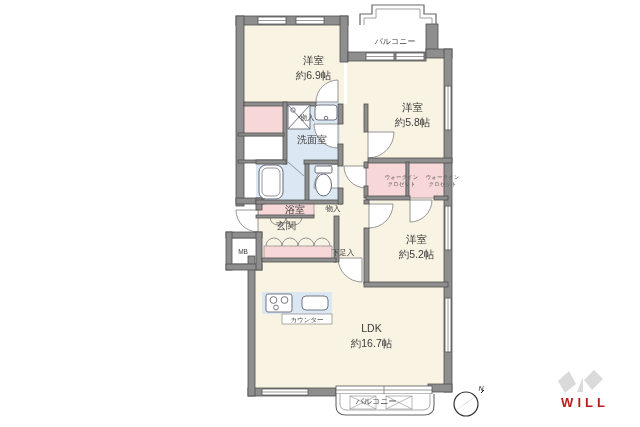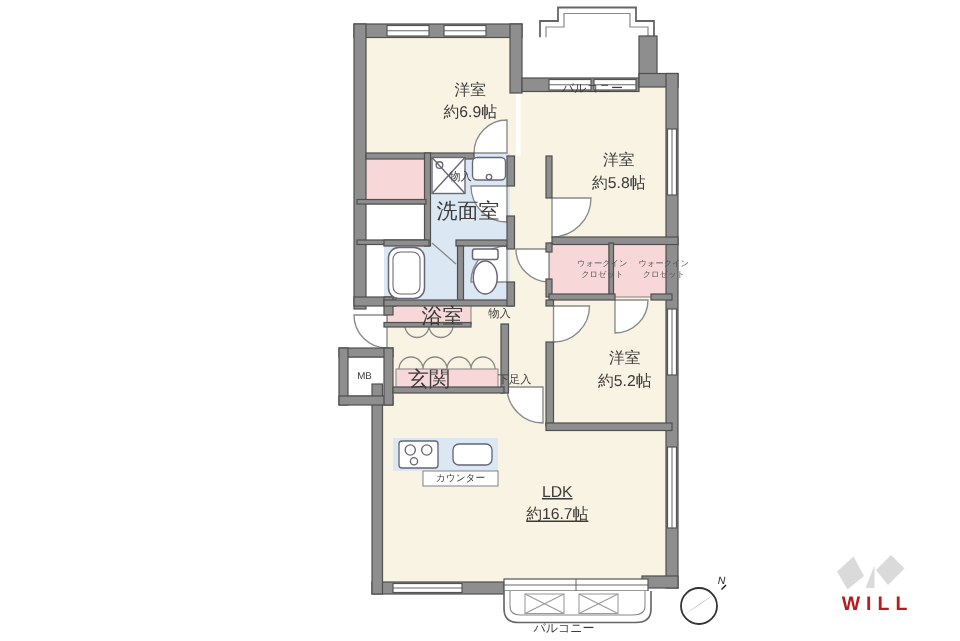--- a/index.html
+++ b/index.html
@@ -2,25 +2,25 @@
 <html><head>
 <meta charset="utf-8">
 <style>
   html,body{margin:0;padding:0;background:#fff;}
   .canvas{position:relative;width:640px;height:427px;background:#fff;overflow:hidden;
           font-family:"Liberation Sans","DejaVu Sans",sans-serif;}
   .canvas svg{position:absolute;left:0;top:0;}
   .lbl{position:absolute;transform:translate(-50%,-50%);text-align:center;color:#3b3b3b;
        font-size:10.5px;line-height:15px;white-space:nowrap;}
   .lbl span{display:block;margin-left:31px;}
-  .sm{font-size:8px;line-height:9px;margin-top:18px;}
+  .sm{font-size:8px;line-height:9px;}
   .xs{font-size:7.5px;line-height:8px;margin-left:46px;}
   .xxs{font-size:6.5px;line-height:7px;}
   .wic{font-size:5.5px;line-height:6.5px;color:#555;}
-  .mid{font-size:14px;line-height:10px;}
+  .mid{font-size:10px;line-height:10px;}
   .north{font-size:7px;font-style:italic;color:#222;}
   .brand{font-size:13px;font-weight:bold;letter-spacing:4px;color:#b91c1c;}
 </style>
 </head>
 <body>
 
 <div class="canvas">
 <svg width="640" height="427" viewBox="0 0 640 427">
 
   <g>
@@ -198,29 +198,29 @@
     <span>約6.9帖</span>
   </div>
   <div class="lbl" style="left:397px;top:115px;">
     <span>洋室</span>
     <span>約5.8帖</span>
   </div>
   <div class="lbl" style="left:401px;top:247px;">
     <span>洋室</span>
     <span>約5.2帖</span>
   </div>
-  <div class="lbl" style="left:356px;top:336px;text-decoration:underline;">
+  <div class="lbl" style="left:356px;top:336px;">
     <span>LDK</span>
     <span>約16.7帖</span>
   </div>
   <div class="lbl sm" style="left:395px;top:41px;">バルコニー</div>
   <div class="lbl sm" style="left:376px;top:401px;">バルコニー</div>
   <div class="lbl mid" style="left:312px;top:140px;">洗面室</div>
   <div class="lbl mid" style="left:295px;top:170px;margin-top:40px;">浴室</div>
-  <div class="lbl mid" style="left:286px;top:226px;margin-top:26px;">玄関</div>
+  <div class="lbl mid" style="left:286px;top:226px;">玄関</div>
   <div class="lbl xs" style="left:261px;top:118px;">物入</div>
   <div class="lbl xs" style="left:287px;top:209px;">物入</div>
   <div class="lbl xs" style="left:297px;top:253px;text-align:center;">下足入</div>
   <div class="lbl xxs" style="left:243px;top:251px;">MB</div>
   <div class="lbl wic" style="left:386px;top:180px;">
     <span>ウォークイン</span>
     <span>クロゼット</span>
   </div>
   <div class="lbl wic" style="left:427px;top:180px;">
     <span>ウォークイン</span>

